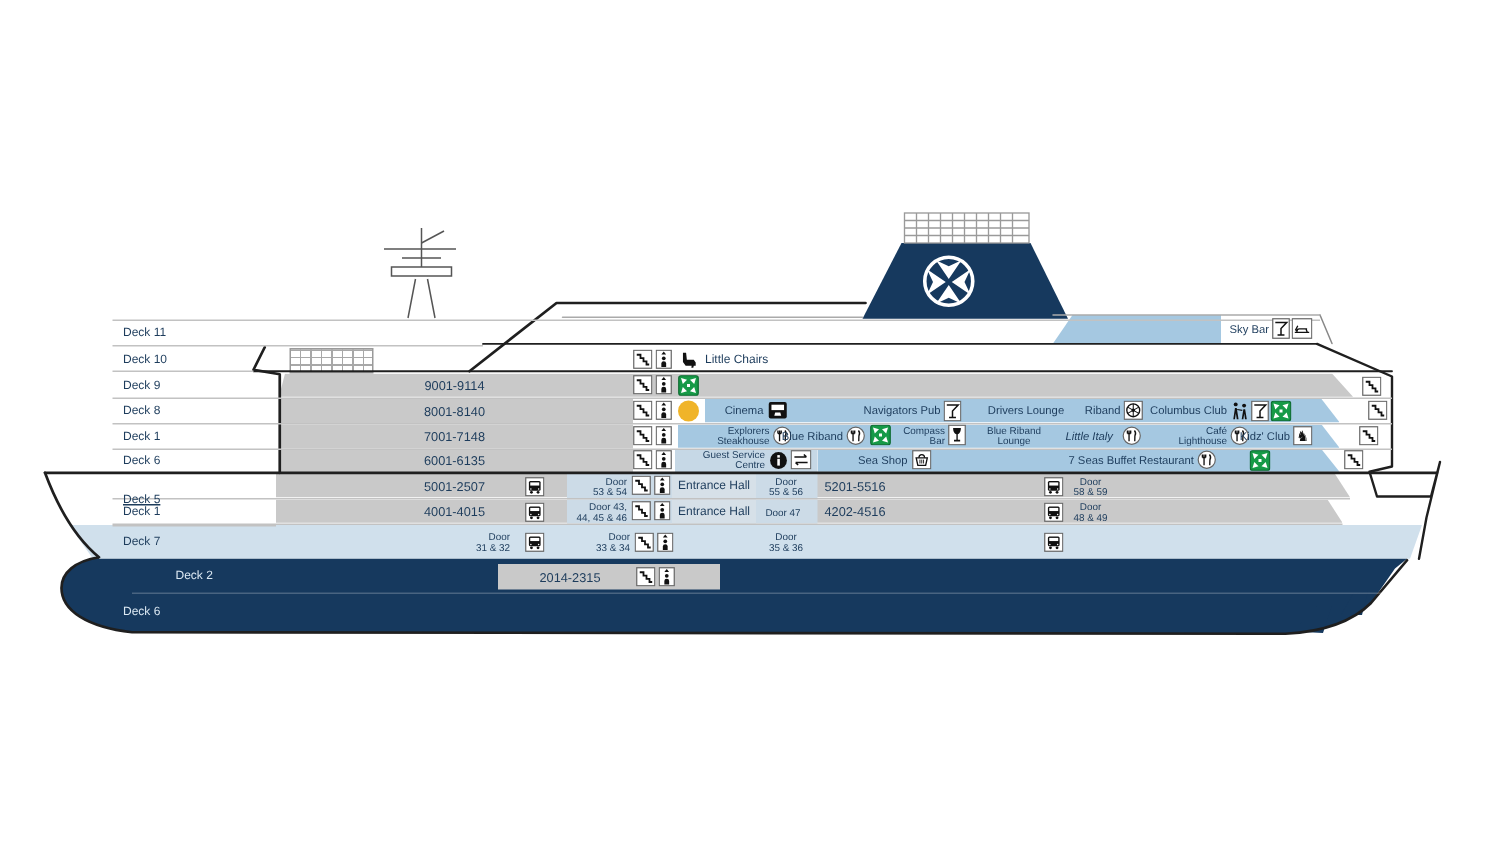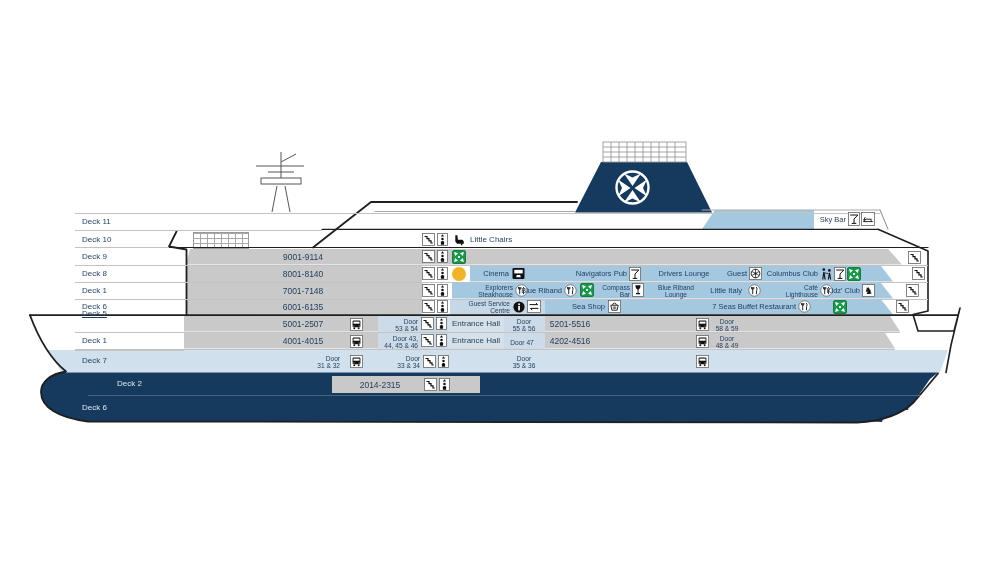--- a/index.html
+++ b/index.html
@@ -140,21 +140,21 @@
   <i class="hl" style="left:75px;top:348.8px;width:820px;"></i>
   <i class="hl" style="left:75px;top:349.6px;width:109px;"></i>
   <i class="hl2" style="left:88px;top:394.5px;width:840px;"></i>
 
   <span class="t dl" style="top:217.5px;">Deck 11</span>
   <span class="t dl" style="top:235.5px;">Deck 10</span>
   <span class="t dl" style="top:252.5px;">Deck 9</span>
   <span class="t dl" style="top:269.5px;">Deck 8</span>
   <span class="t dl" style="top:286.5px;">Deck 1</span>
   <span class="t dl" style="top:302.5px;">Deck 6</span>
-  <span class="t dl" style="top:310px;text-decoration:underline;">Deck 5</span>
+  <span class="t dl" style="top:329px;text-decoration:underline;">Deck 5</span>
   <span class="t dl" style="top:336.5px;">Deck 1</span>
   <span class="t dl" style="top:357px;">Deck 7</span>
   <span class="t dl light" style="top:379.5px;margin-left:35px;">Deck 2</span>
   <span class="t dl light" style="top:404px;">Deck 6</span>
 
   <span class="t r" style="left:812px;top:215.5px;width:34px;font-size:7.5px;">Sky Bar</span>
   <span class="ic" style="left:848px;top:212px;width:12px;height:14px;">
       <svg viewBox="0 0 12 14">
         <rect x="0.5" y="0.5" width="11" height="13" fill="#fff" stroke="#666" stroke-width="0.8"></rect>
         <path d="M2.2,3 H9.8 L6,7 V11 M3.7,11.4 H8.3" fill="none" stroke="#111" stroke-width="1"></path>
@@ -247,21 +247,21 @@
       </svg>
     </span>
   <span class="t r" style="left:560px;top:269.5px;width:67px;font-size:7.5px;">Navigators Pub</span>
   <span class="ic" style="left:629px;top:266.5px;width:12px;height:14px;">
       <svg viewBox="0 0 12 14">
         <rect x="0.5" y="0.5" width="11" height="13" fill="#fff" stroke="#666" stroke-width="0.8"></rect>
         <path d="M2.2,3 H9.8 L6,7 V11 M3.7,11.4 H8.3" fill="none" stroke="#111" stroke-width="1"></path>
       </svg>
     </span>
   <span class="t c" style="left:650px;top:269.5px;width:68px;font-size:7.5px;">Drivers Lounge</span>
-  <span class="t r" style="left:705px;top:269.5px;width:42px;font-size:7.5px;">Guest</span>
+  <span class="t r" style="left:705px;top:269.5px;width:42px;font-size:7.5px;">Riband</span>
   <span class="ic" style="left:749px;top:267px;width:13px;height:13px;">
       <svg viewBox="0 0 13 13">
         <rect x="0.5" y="0.5" width="12" height="12" fill="#fff" stroke="#666" stroke-width="0.8"></rect>
         <circle cx="6.5" cy="6.5" r="4.3" fill="none" stroke="#111" stroke-width="0.9"></circle>
         <path d="M6.5,2.2 V10.8 M2.8,4.4 L10.2,8.6 M10.2,4.4 L2.8,8.6" stroke="#111" stroke-width="0.7"></path>
         <circle cx="6.5" cy="6.5" r="1.1" fill="#111"></circle>
       </svg>
     </span>
   <span class="t r" style="left:760px;top:269.5px;width:58px;font-size:7.5px;">Columbus Club</span>
   <span class="ic" style="left:820px;top:266.5px;width:13px;height:14px;">
@@ -348,21 +348,21 @@
     <span>Bar</span></span>
   <span class="ic" style="left:632px;top:283px;width:12px;height:14px;">
       <svg viewBox="0 0 12 14">
         <rect x="0.5" y="0.5" width="11" height="13" fill="#fff" stroke="#666" stroke-width="0.8"></rect>
         <path d="M3.4,2.3 h5.2 c0,2.8 -1.2,3.9 -2.1,4.2 l0,3.6 h1.6 v1.2 H4 v-1.2 h1.6 l0,-3.6 C4.6,6.2 3.4,5.1 3.4,2.3 Z" fill="#111"></path>
       </svg>
     </span>
   <span class="t2 c" style="left:650px;top:283.5px;width:52px;text-align:center;">
     <span>Blue Riband</span><br>
     <span>Lounge</span></span>
-  <span class="t r" style="left:696px;top:286.5px;width:46px;font-size:7.5px;">Little Italy</span>
+  <span class="t r" style="left:696px;top:286.5px;width:46px;font-size:7.5px;font-style:italic;">Little Italy</span>
   <span class="ic" style="left:748px;top:283.5px;width:13px;height:13px;">
       <svg viewBox="0 0 13 13">
         <circle cx="6.5" cy="6.5" r="5.7" fill="#fff" stroke="#666" stroke-width="0.8"></circle>
         <path d="M4.7,3 V10.2 M3.6,3 v2 M5.8,3 v2 M3.6,5 h2.2" fill="none" stroke="#111" stroke-width="0.9"></path>
         <path d="M8.3,3 q1.4,1.8 0.3,3.6 L8.5,10.2" fill="none" stroke="#111" stroke-width="0.9"></path>
       </svg>
     </span>
   <span class="t2" style="left:775px;top:283.5px;width:43px;">
     <span>Café</span><br>
     <span>Lighthouse</span></span>

